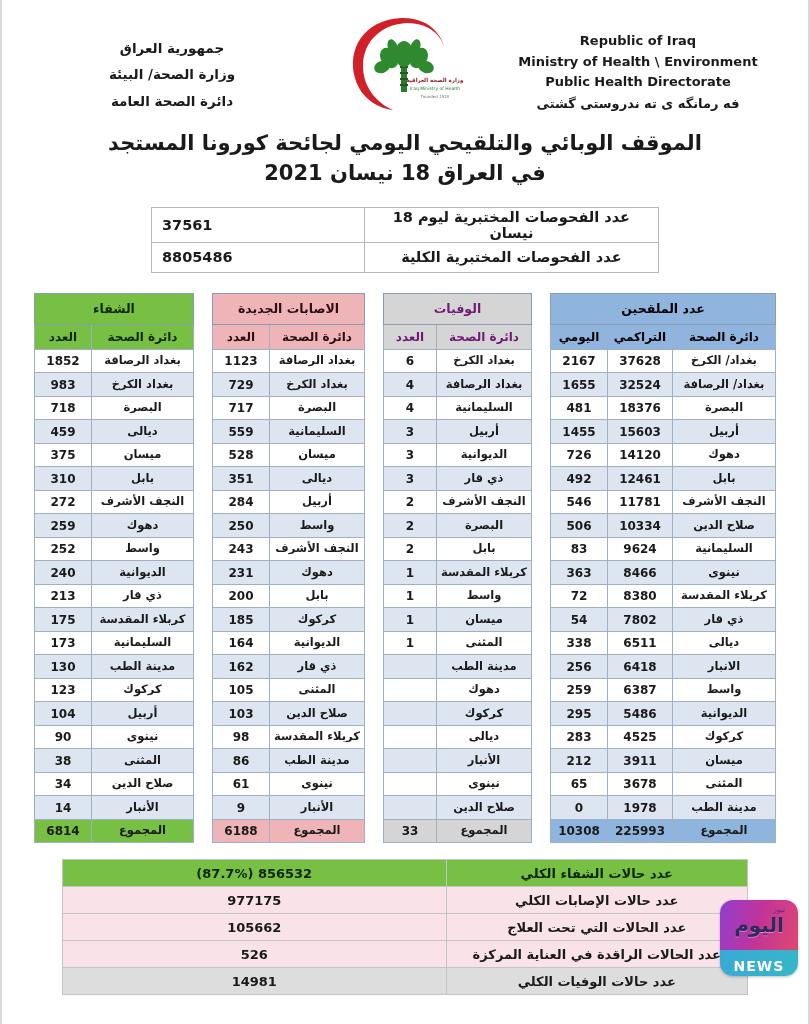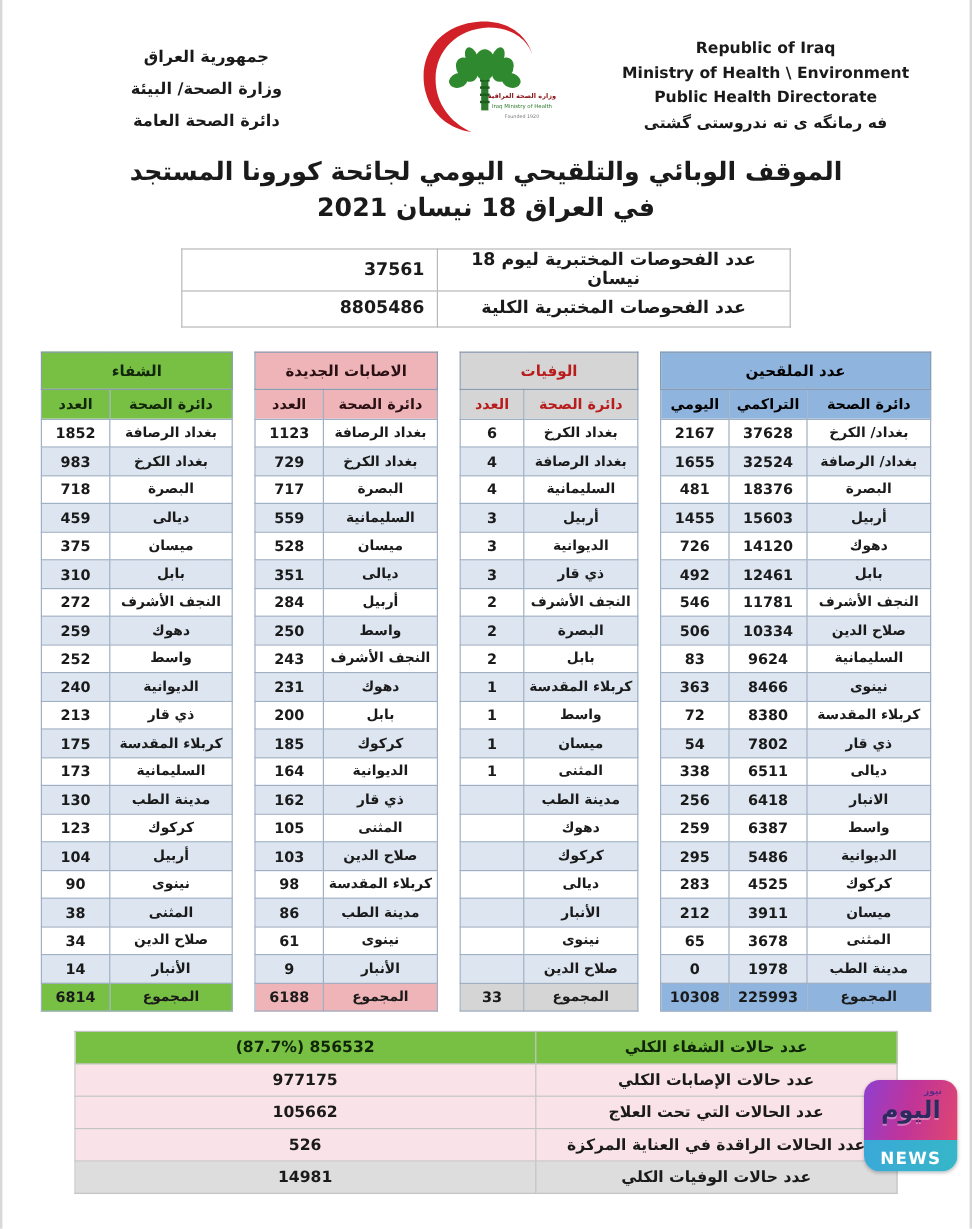--- a/index.html
+++ b/index.html
@@ -80,21 +80,21 @@
   }
   .lab-table td {
     border: 1px solid #b8b8b8;
     height: 27px;
     font-size: 14.5px;
     font-weight: bold;
     padding: 1px 10px;
     background: #fff;
   }
   .lab-table td.label { width: 300px; text-align: center; }
-  .lab-table td.value { width: 208px; text-align: right; direction: ltr; }
+  .lab-table td.value { width: 208px; text-align: left; direction: ltr; }
 
   
   .tables-row {
     display: flex;
     flex-direction: row-reverse;
     justify-content: center;
     align-items: flex-start;
     gap: 18px;
     margin-top: 20px;
     padding: 0 6px;
@@ -124,21 +124,21 @@
   table.dt tbody tr:nth-child(even) td { background: #dce5f0; }
   table.dt tbody tr:nth-child(odd)  td { background: #ffffff; }
 
   
   .t-vax th { background: #8fb4dd; color: #000000; }
   .t-vax tr.total td { background: #8fb4dd; }
   .t-vax td.name { width: 96px; }
   .t-vax td.cum  { width: 58px; }
   .t-vax td.day  { width: 50px; }
 
-  .t-death th { background: #d5d5d5; color: #b91c1c; }
+  .t-death th { background: #d5d5d5; color: #701a75; }
   .t-death tr.total td { background: #d5d5d5; }
   .t-death td.name { width: 88px; }
   .t-death td.num  { width: 46px; }
 
   .t-new th { background: #eeb4b8; color: #2a1013; }
   .t-new tr.total td { background: #eeb4b8; }
   .t-new td.name { width: 88px; }
   .t-new td.num  { width: 50px; }
 
   .t-rec th { background: #77c043; color: #12260a; }
@@ -193,21 +193,21 @@
     direction: rtl;
     letter-spacing: -1px;
     text-shadow: 0 1px 0 rgba(255,255,255,.35);
   }
   .wm-sup {
     position: absolute;
     top: 5px;
     right: 13px;
     font-size: 7.5px;
     color: #5b2c86;
-    font-weight: bold;
+    font-weight: normal;
   }
   .wm-bot {
     height: 32px;
     background: linear-gradient(100deg, #3aa8d8 0%, #36b7c7 100%);
     display: flex;
     align-items: center;
     justify-content: center;
   }
   .wm-news {
     color: #ffffff;

